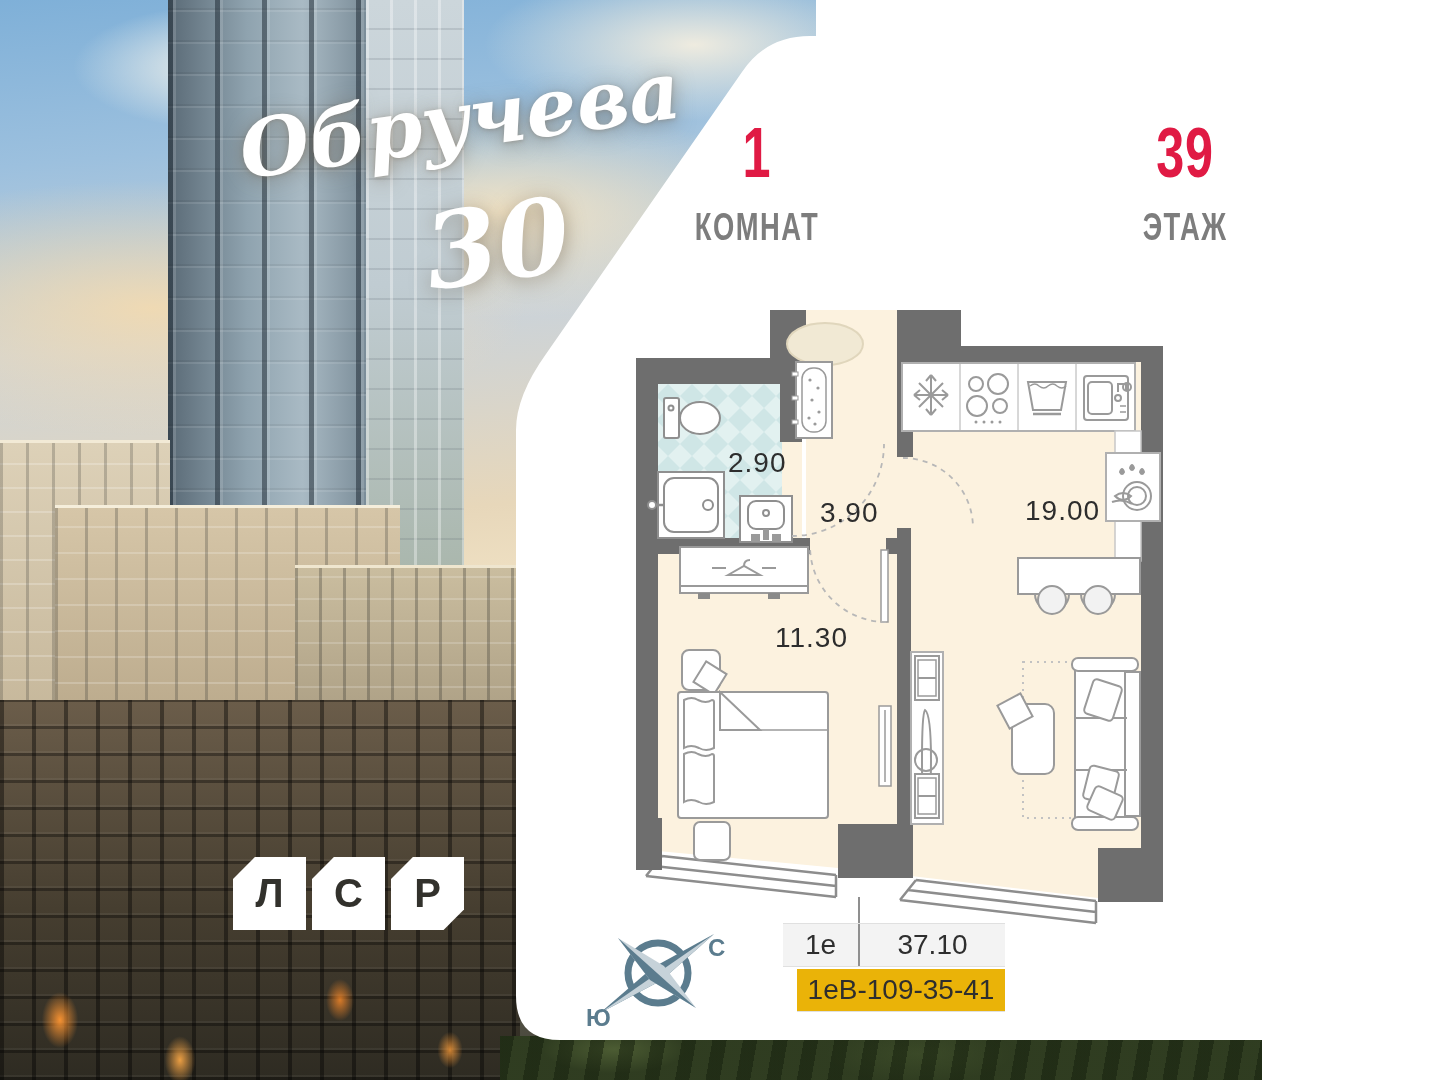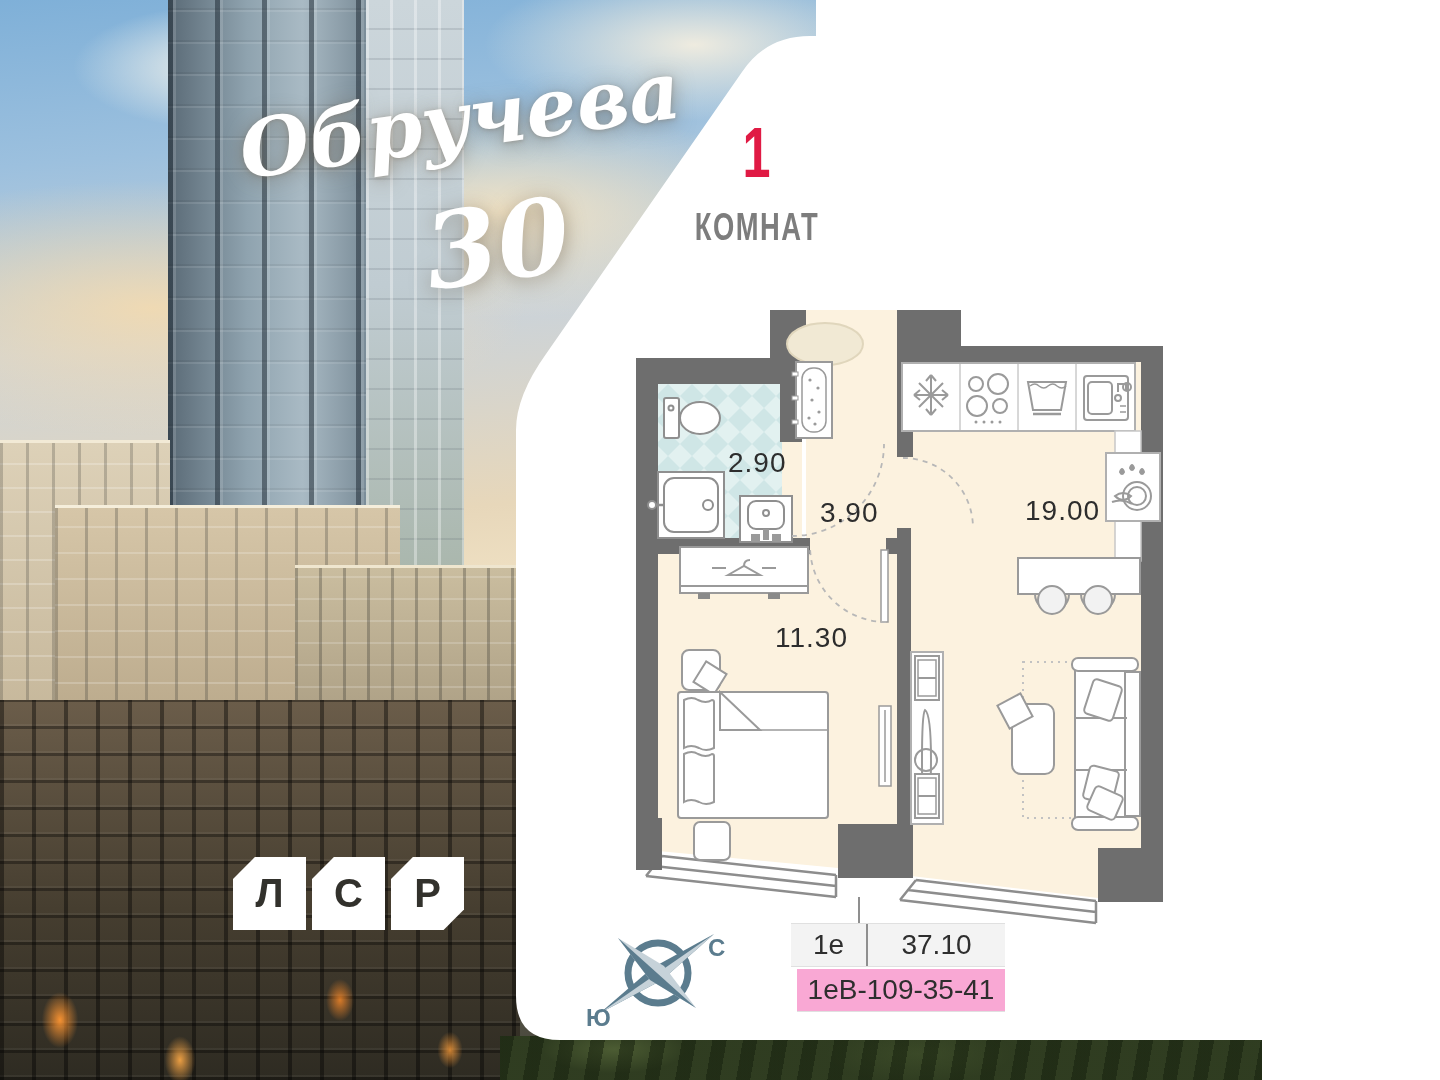--- a/index.html
+++ b/index.html
@@ -78,26 +78,26 @@
   .stat{top:116px;text-align:center;color:#7d7d7d;}
   .stat .num{display:block;font-size:70px;line-height:74px;font-weight:700;color:#e01a44;
     transform:scaleX(.72);letter-spacing:1px;}
   .stat .lbl{display:block;margin-top:16px;font-size:38px;font-weight:700;color:#7d7d7d;
     transform:scaleX(.72);letter-spacing:2px;}
   .stat sup{font-size:32px;vertical-align:28px;}
 
   
   .info-table{left:783px;top:897px;width:222px;font-size:28px;color:#2e2e2e;}
   .info-table .tick{position:absolute;left:75px;top:0;height:27px;border-left:2px solid #8f8f8f;}
-  .info-table .row1{position:absolute;top:26px;left:8px;right:0;height:42px;display:flex;background:#f3f3f3;
+  .info-table .row1{position:absolute;top:26px;left:0;right:0;height:42px;display:flex;background:#f3f3f3;
      border-top:1px solid #e0e0e0;border-bottom:1px solid #e0e0e0;}
   .info-table .c1{width:75px;display:flex;align-items:center;justify-content:center;border-right:2px solid #8f8f8f;}
   .info-table .c2{flex:1;display:flex;align-items:center;justify-content:center;}
   .info-table .row2{position:absolute;top:70px;left:14px;right:0;height:42px;display:flex;align-items:center;
-     justify-content:center;background:#f9a8d4;border-top:2px solid #fff;border-bottom:1px solid #e0e0e0;}
+     justify-content:center;background:#eab308;border-top:2px solid #fff;border-bottom:1px solid #e0e0e0;}
 </style>
 </head>
 <body>
 
 <div class="canvas">
 
   <div class="abs photo">
     <div class="abs clouds"></div>
     <div class="abs tower"></div>
     <div class="abs tower-face"></div>
@@ -120,20 +120,24 @@
   <svg class="abs panel-svg" viewBox="0 0 1440 1080">
     <path d="M 1470 -20 L 820 -20 L 820 36 L 810 36 Q 766 36 742 72 L 546 354 Q 516 396 516 430
              L 516 996 Q 516 1040 560 1040 L 1470 1040 Z
              M 820 -20 L 1470 -20 L 1470 36 L 820 36 Z" fill="#ffffff"></path>
     <rect x="816" y="-20" width="700" height="60" fill="#ffffff"></rect>
   </svg>
 
   <div class="abs stat" style="left:657px;width:200px;">
     <span class="num">1</span>
     <span class="lbl">КОМНАТ</span>
+  </div>
+  <div class="abs stat" style="left:1085px;width:200px;">
+    <span class="num">39</span>
+    <span class="lbl">ЭТАЖ</span>
   </div>
 
   <svg class="abs" style="left:620px;top:300px;" width="545" height="650" viewBox="0 0 545 650">
     <defs>
       <pattern id="tiles" width="24" height="24" patternUnits="userSpaceOnUse">
         <rect width="24" height="24" fill="#cfe6e6"></rect>
         <path d="M12 0 L24 12 L12 24 L0 12 Z" fill="#e2f1f0"></path>
       </pattern>
     </defs>
 

